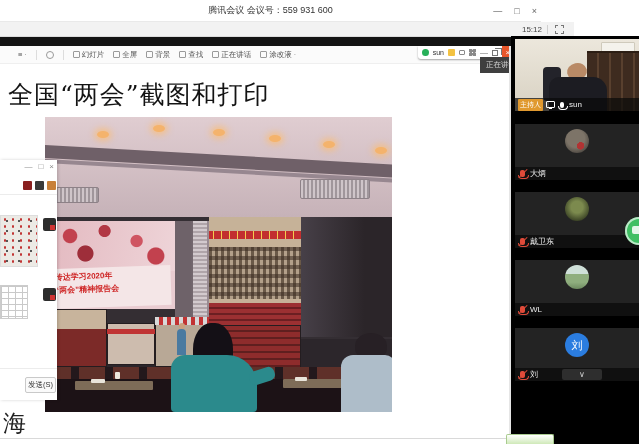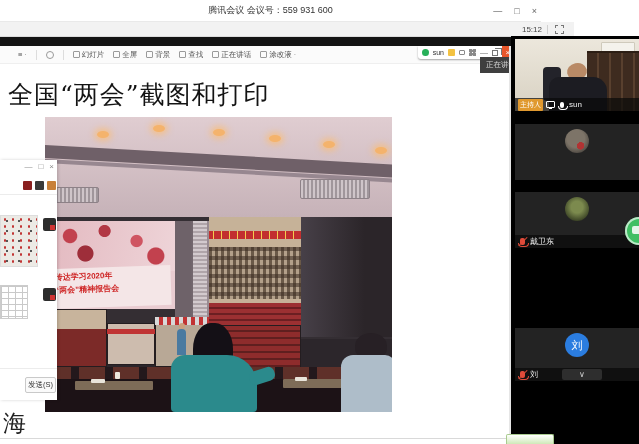--- a/index.html
+++ b/index.html
@@ -337,30 +337,41 @@
     <div class="labelbar">
       <span class="badge-host">主持人</span>
       <span class="ic-monitor"></span>
       <span class="ic-mic"></span>
       <span class="pname">sun</span>
     </div>
   </div>
 
   <div class="abs tile" style="left:515px;top:124px;height:56px;">
     <div class="avatar av-2"></div>
+    <div class="labelbar">
+      <span class="ic-micoff"></span>
+      <span class="pname">大炳</span>
+    </div>
   </div>
 
   <div class="abs tile" style="left:515px;top:192px;height:56px;text-decoration:underline;">
     <div class="avatar av-3"></div>
     <div class="labelbar">
       <span class="ic-micoff"></span>
       <span class="pname">戴卫东</span>
     </div>
   </div>
 
+  <div class="abs tile" style="left:515px;top:260px;height:56px;">
+    <div class="avatar av-4"></div>
+    <div class="labelbar">
+      <span class="ic-micoff"></span>
+      <span class="pname">WL</span>
+    </div>
+  </div>
 
   <div class="abs tile" style="left:515px;top:328px;height:53px;">
     <div class="avatar av-5">刘</div>
     <div class="labelbar">
       <span class="ic-micoff"></span>
       <span class="pname">刘</span>
     </div>
     <div class="chev-btn">∨</div>
   </div>
 

